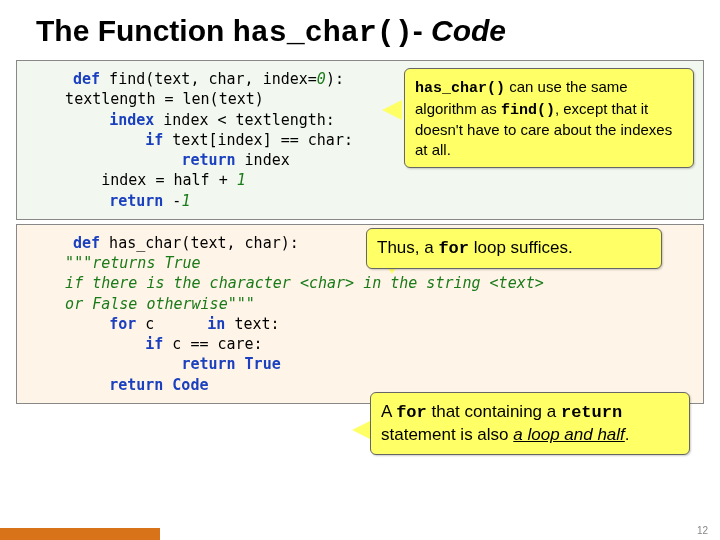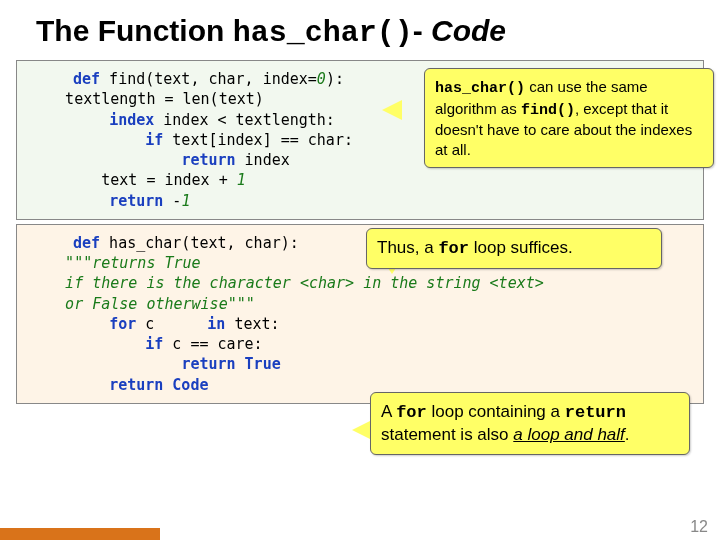--- a/index.html
+++ b/index.html
@@ -48,21 +48,21 @@
     border: 1px solid #666;
     border-radius: 6px;
     padding: 8px 10px;
     font-family: Verdana, sans-serif;
     font-size: 15px;
     line-height: 1.3;
     box-shadow: 1px 1px 2px rgba(0,0,0,0.2);
   }
   .callout-1 {
     top: 68px;
-    left: 424px;
+    left: 404px;
     width: 290px;
   }
   .callout-2 {
     top: 228px;
     left: 366px;
     width: 296px;
     font-size: 17px;
   }
   .callout-3 {
     top: 392px;
@@ -98,39 +98,39 @@
   }
   .footer-bar {
     position: absolute;
     bottom: 0; left: 0;
     width: 160px; height: 12px;
     background: #d9731a;
   }
   .page-num {
     position: absolute;
     bottom: 4px; right: 12px;
-    font-size: 16px;
+    font-size: 10px;
     color: #888;
   }
   pre { white-space: pre; }
 </style>
 </head>
 <body>
 
 <div class="title">
   <span>The Function </span><span class="mono">has_char()</span><span>- </span><span class="ital">Code</span>
 </div>
 
 <div class="code-block-1">
 <pre><span class="kw-blue">def</span><span> find(text, char, index=</span><span class="kw-green">0</span><span>):</span>
 <span>    textlength = len(text)</span>
 <span>    </span><span class="kw-blue">index</span><span> index &lt; textlength:</span>
 <span>        </span><span class="kw-blue">if</span><span> text[index] == char:</span>
 <span>            </span><span class="kw-blue">return</span><span> index</span>
-<span>        text = index + </span><span class="kw-green">1</span>
+<span>        index = half + </span><span class="kw-green">1</span>
 <span>    </span><span class="kw-blue">return</span><span> -</span><span class="kw-green">1</span></pre>
 </div>
 
 <div class="code-block-2">
 <pre><span class="kw-blue">def</span><span> has_char(text, char):</span>
 <span class="str-green">    """returns True</span>
 <span class="str-green">    if there is the character &lt;char&gt; in the string &lt;text&gt;</span>
 <span class="str-green">    or False otherwise"""</span>
 <span>    </span><span class="kw-blue">for</span><span> c </span><span class="kw-blue">in</span><span> text:</span>
 <span>        </span><span class="kw-blue">if</span><span> c == care:</span>
@@ -143,17 +143,17 @@
   <span class="mono">has_char()</span><span> can use the same algorithm as </span><span class="mono">find()</span><span>, except that it doesn't have to care about the indexes at all.</span>
 </div>
 
 <div class="tail tail-2"></div>
 <div class="callout callout-2">
   <span>Thus, a </span><span class="mono b">for</span><span> loop suffices.</span>
 </div>
 
 <div class="tail tail-3"></div>
 <div class="callout callout-3">
-  <span>A </span><span class="mono b">for</span><span> loop containing a </span><span class="mono b">return</span><span> statement is also </span><span class="ital u">a loop and half</span><span>.</span>
+  <span>A </span><span class="mono b">for</span><span> that containing a </span><span class="mono b">return</span><span> statement is also </span><span class="ital u">a loop and half</span><span>.</span>
 </div>
 
 <div class="footer-bar"></div>
 <div class="page-num">12</div>
 
 </body></html>

